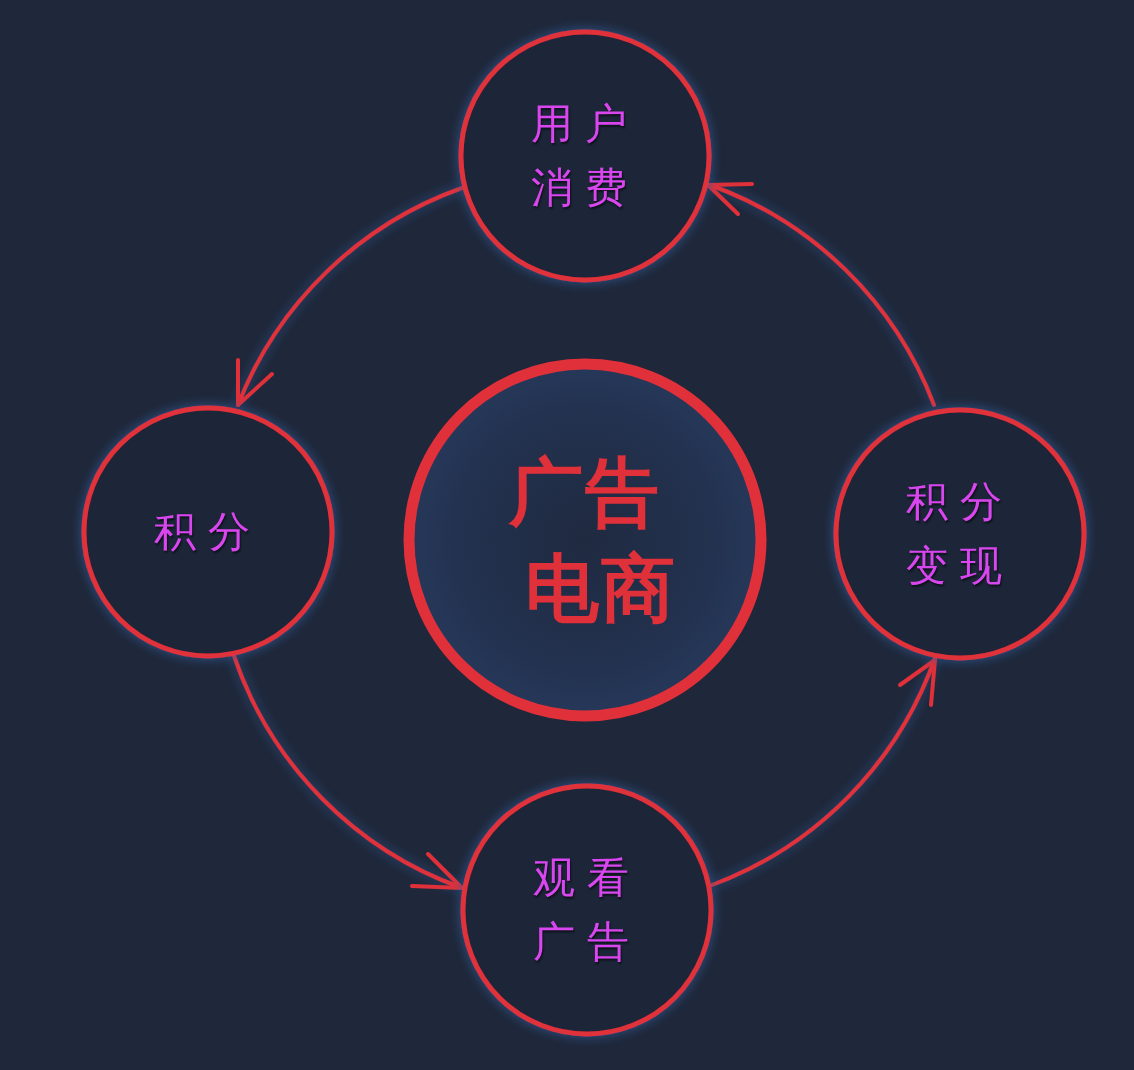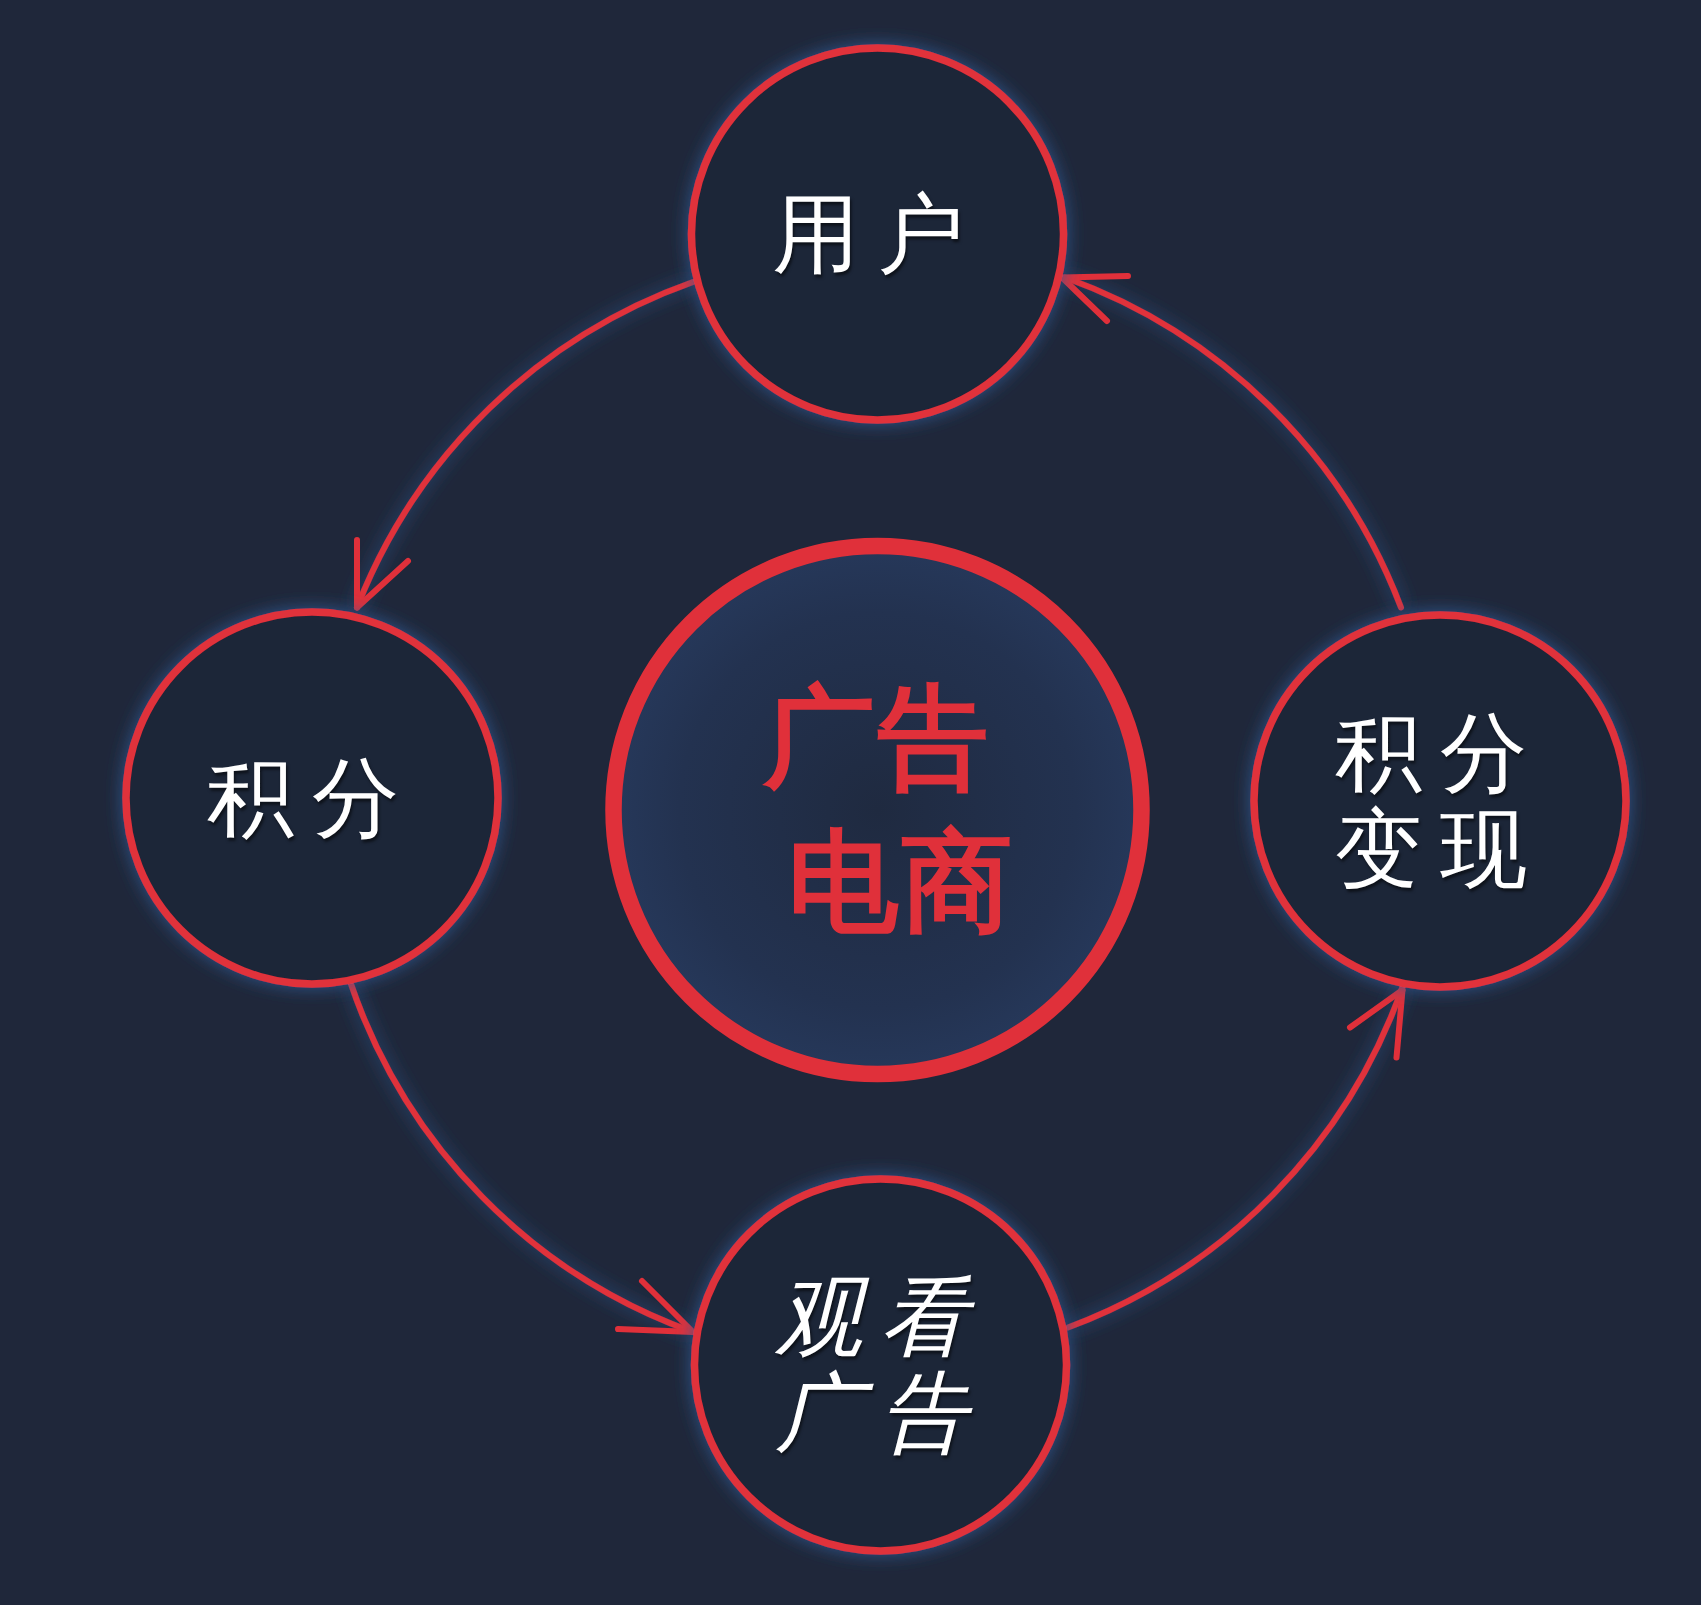--- a/index.html
+++ b/index.html
@@ -6,23 +6,23 @@
   body {
     width: 1134px; height: 1070px; overflow: hidden;
     background: #1f273a;
     font-family: "DejaVu Serif", "Liberation Serif", serif;
   }
   #stage { position: relative; width: 1134px; height: 1070px; }
   svg { position: absolute; left: 0; top: 0; }
   .node-label {
     position: absolute;
     display: flex; flex-direction: column; align-items: center; justify-content: center;
-    color: #ffffff;
+    color: #d946ef;
     font-family: "DejaVu Serif", "Liberation Serif", serif;
-    font-size: 58px; letter-spacing: 12px; line-height: 64px;
+    font-size: 42px; letter-spacing: 12px; line-height: 64px;
     text-shadow: 1px 2px 2px rgba(0,0,0,0.55);
   }
   .center-label {
     position: absolute;
     display: flex; flex-direction: column; align-items: center; justify-content: center;
     font-family: "DejaVu Sans", "Liberation Sans", sans-serif;
     font-weight: bold; font-size: 74px; line-height: 96px; letter-spacing: 2px;
   }
 </style>
 </head>
@@ -87,27 +87,28 @@
     <circle cx="585" cy="540" r="176" fill="url(#centerGrad)" stroke="#e0303a" stroke-width="11"></circle>
   </svg>
 
   <div class="center-label" style="left:409px; top:364px; width:352px; height:352px;">
     <span style="color:#e0303a;">广告</span>
     <span style="color:#e0303a;margin-left:32px;">电商</span>
   </div>
 
   <div class="node-label" style="left:461px; top:32px; width:248px; height:248px;">
     <span>用户</span>
+    <span>消费</span>
   </div>
 
   <div class="node-label" style="left:84px; top:408px; width:248px; height:248px;">
     <span>积分</span>
   </div>
 
-  <div class="node-label" style="left:463px; top:786px; width:248px; height:248px;font-style:italic;">
+  <div class="node-label" style="left:463px; top:786px; width:248px; height:248px;">
     <span>观看</span>
     <span>广告</span>
   </div>
 
   <div class="node-label" style="left:836px; top:410px; width:248px; height:248px;">
     <span>积分</span>
     <span>变现</span>
   </div>
 </div>
 

